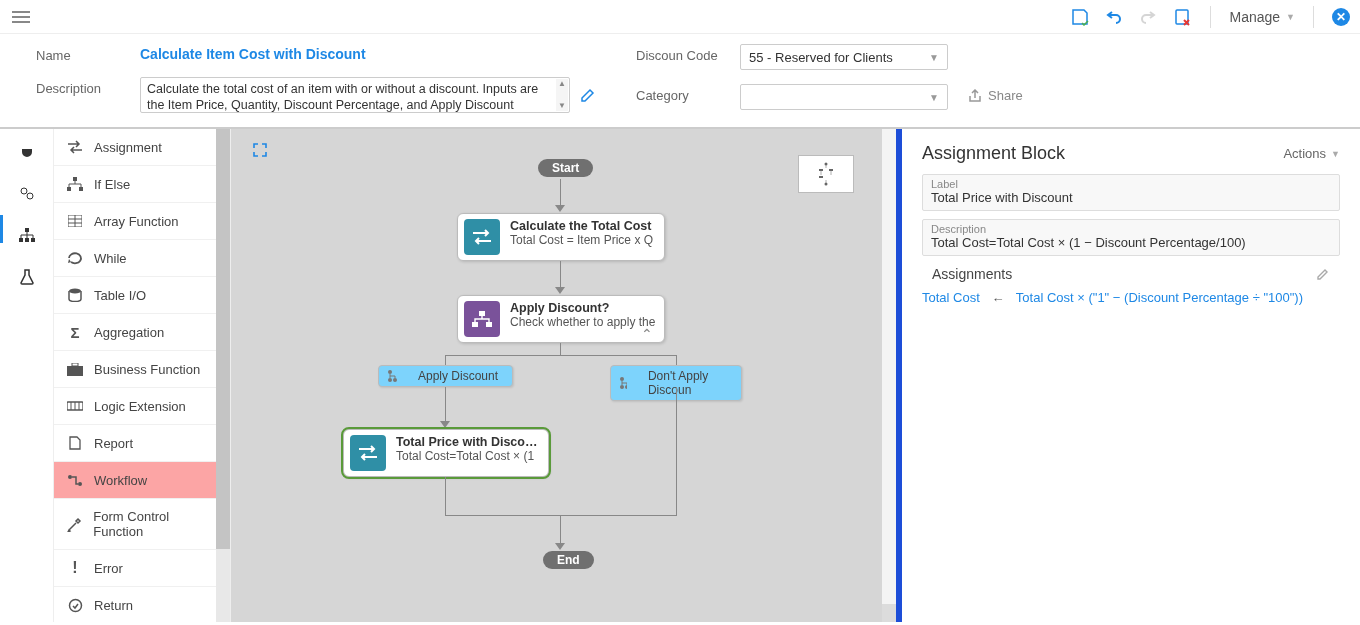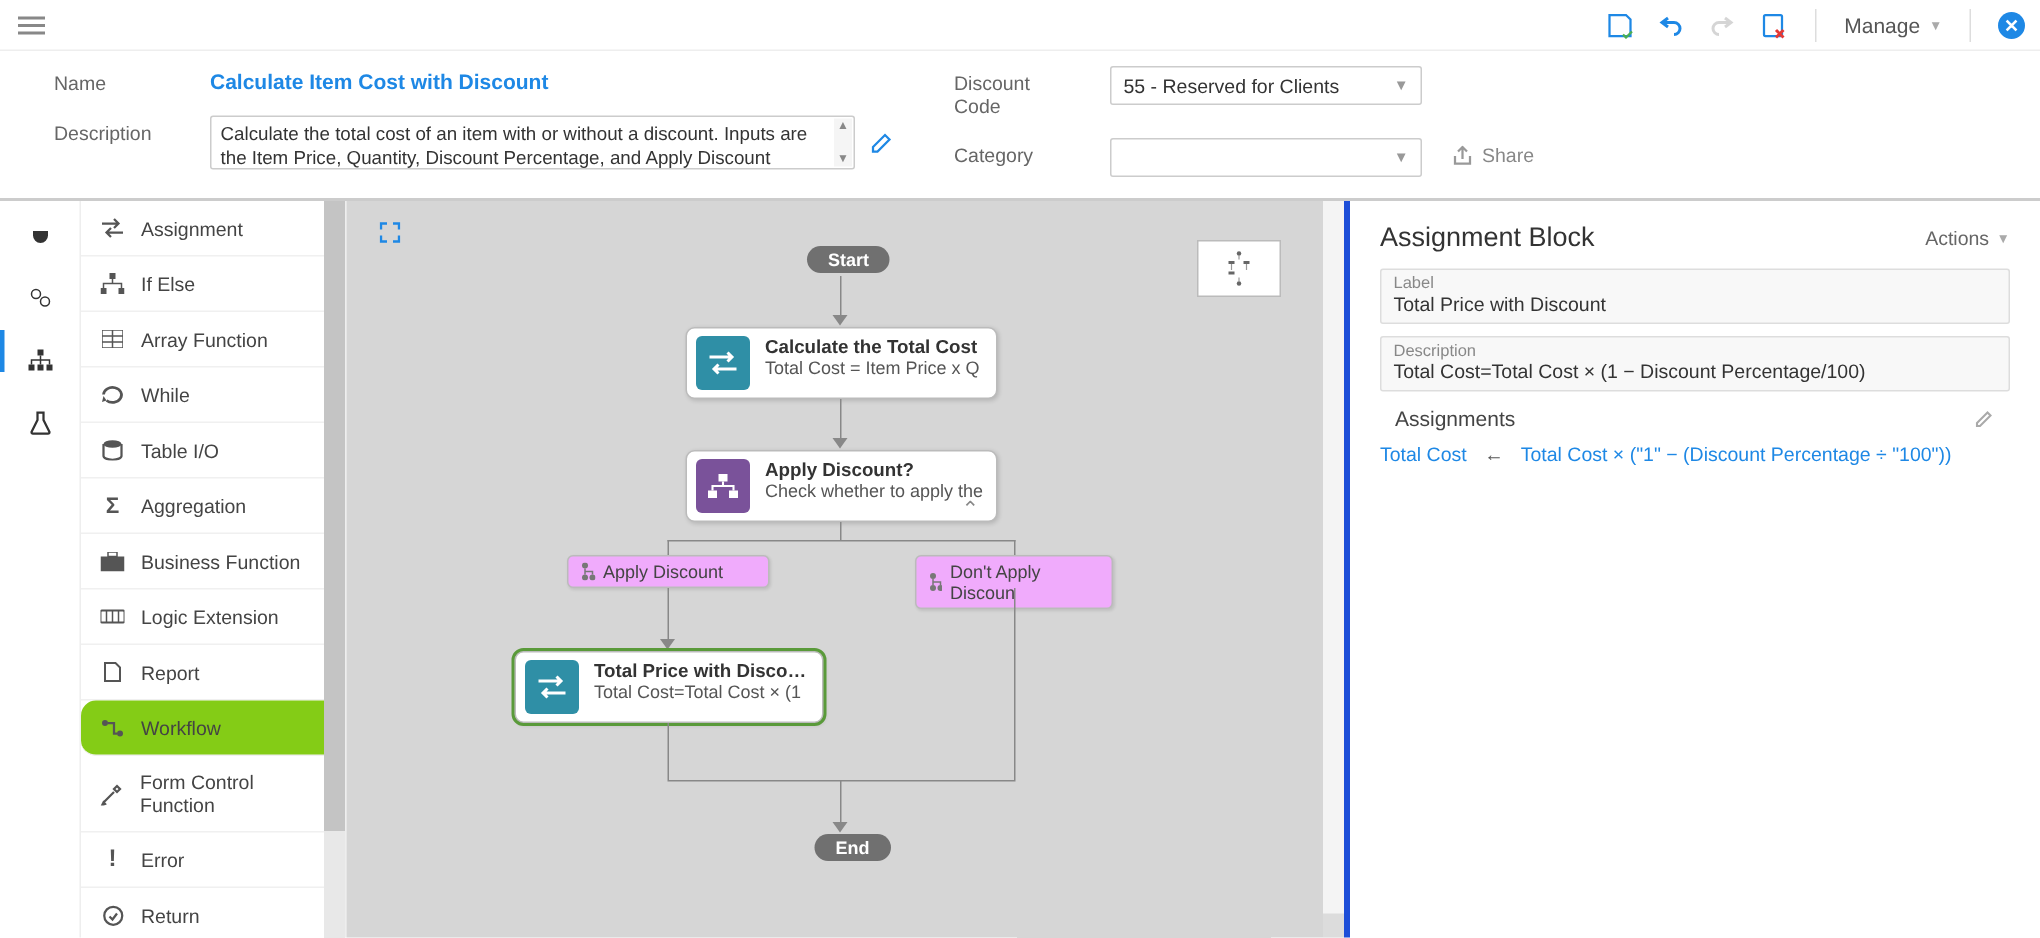--- a/index.html
+++ b/index.html
@@ -96,21 +96,21 @@
   .palette-scroll { position:absolute; right:0; top:0; bottom:0; width:14px; background:#e8e8e8;}
   .palette-thumb { position:absolute; right:0; top:0; width:14px; height:420px; background:#c4c4c4;}
   .palette-item {
     display: flex; align-items: center; gap: 10px;
     padding: 10px 12px;
     border-bottom: 1px solid #f0f0f0;
     cursor: pointer;
     color: #444;
     font-size: 13px;
   }
-  .palette-item.active { background: #84cc16; border-radius: 10px; }
+  .palette-item.active { background: #fca5a5; }
   .palette-icon { width: 18px; height: 16px; display:flex; align-items:center; justify-content:center; color:#555;}
   
   .canvas-wrap { position: relative; width: 665px; }
   .canvas-right-scroll { position:absolute; right:0; top:0; bottom:0; width:14px; background:#f4f4f4;}
   .canvas-right-thumb { position:absolute; right:0; bottom:0; width:14px; height:18px; background:#dcdcdc;}
   .canvas {
     position:absolute; left:0; top:0; right:14px; bottom:0;
     background: #d6d6d6;
   }
   .expand-btn { position:absolute; top:14px; left:22px; color:#1e88e5; cursor:pointer; font-size:14px;}
@@ -149,32 +149,32 @@
     display:flex; align-items:center; justify-content:center;
     color:#fff; flex:none;
   }
   .node-icon.teal { background:#2f8fa6; }
   .node-icon.purple { background:#7a529a; }
   .node-text { display:flex; flex-direction:column; overflow:hidden;}
   .node-title { font-weight:bold; font-size:12.5px; white-space:nowrap; overflow:hidden; text-overflow:ellipsis;}
   .node-sub { font-size:12px; color:#555; white-space:nowrap; overflow:hidden; text-overflow:ellipsis;}
   .branch-label {
     position:absolute;
-    background:#f0abfc; border:1px solid #bbb; border-radius:4px;
+    background:#7dd3fc; border:1px solid #bbb; border-radius:4px;
     padding: 3px 8px; font-size:12px; color:#444;
-    display:flex; align-items:center; gap:5px;
+    display:flex; align-items:center; gap:21px;
     box-shadow: 1px 1px 2px rgba(0,0,0,0.1);
   }
   .branch-caret { position:absolute; color:#888; font-size:14px; }
   
   .inspector {
     flex:1;
     background:#fff;
     padding: 14px 20px;
-    border-left:4px solid #1d4ed8;
+    border-left:6px solid #1d4ed8;
   }
   .insp-header { display:flex; justify-content:space-between; align-items:center; margin-bottom:10px;}
   .insp-title { font-size:18px; color:#333;}
   .actions-dd { display:flex; align-items:center; gap:5px; color:#666; cursor:pointer; font-size:13px;}
   .insp-field {
     border:1px solid #ddd; border-radius:2px;
     padding: 3px 8px 5px 8px; margin-bottom: 8px;
     background:#f8f8f8;
   }
   .insp-field-label { font-size:11px; color:#888; }
@@ -251,21 +251,21 @@
         <div class="edit-pencil">
           <svg width="16" height="16" viewBox="0 0 16 16">
               <path d="M2 11l8-8 3 3-8 8H2z" fill="none" stroke="#1e88e5" stroke-width="1.5"></path>
             </svg>
         </div>
       </div>
     </div>
   </div>
   <div class="field-col">
     <div class="field-row">
-      <div class="field-label" style="width:84px">Discount Code</div>
+      <div class="field-label" style="width:84px">Discoun Code</div>
       <div class="select-box">
         <span>55 - Reserved for Clients</span>
         <span class="caret">▼</span>
       </div>
     </div>
     <div class="field-row">
       <div class="field-label" style="width:84px">Category</div>
       <div class="select-box">
         <span></span>
         <span class="caret">▼</span>

